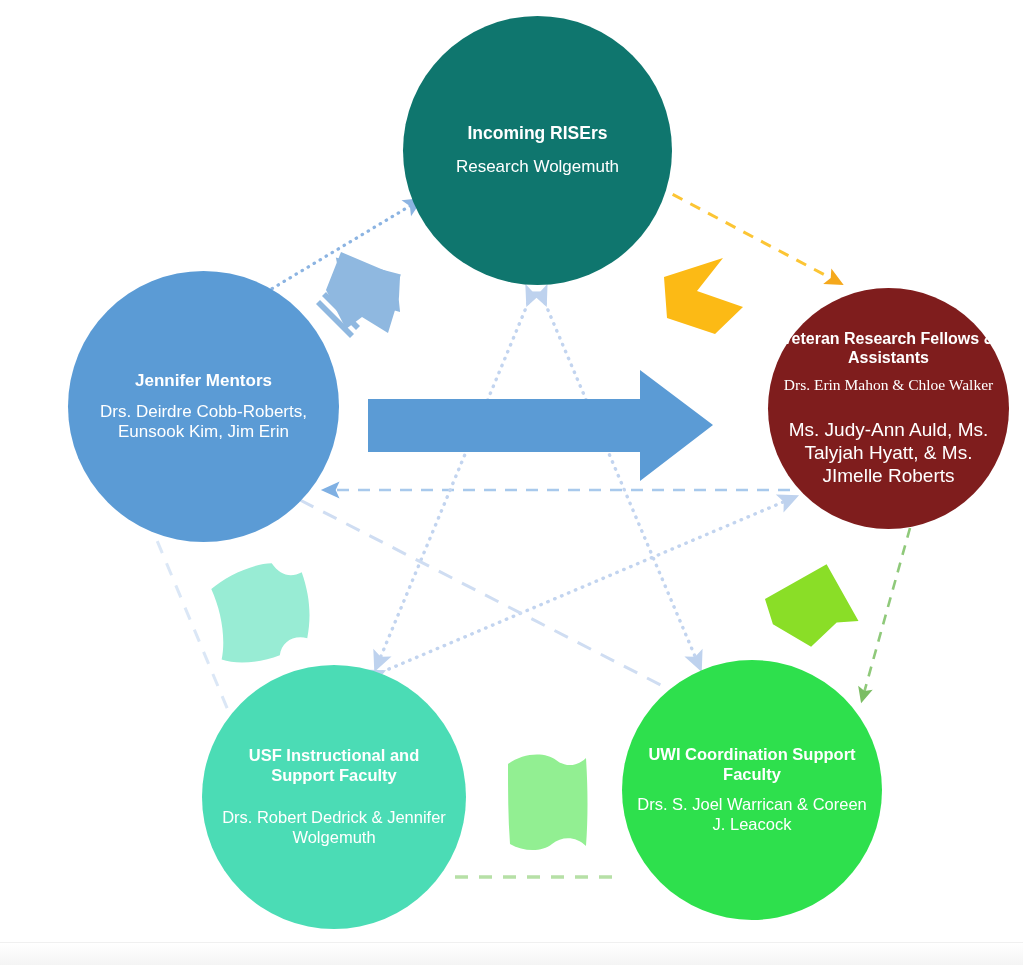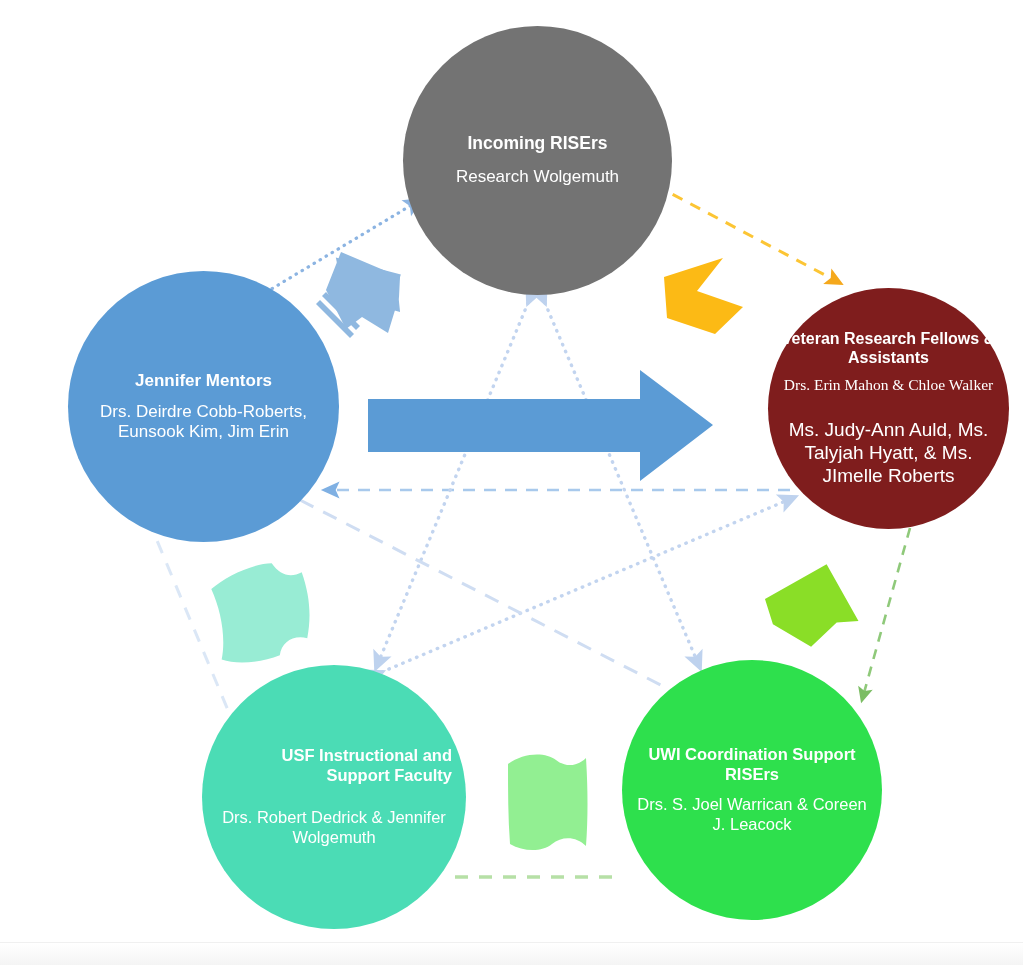--- a/index.html
+++ b/index.html
@@ -66,23 +66,23 @@
   }
   .node .sub {
     font-weight: normal;
     line-height: 1.2;
     margin: 0;
     padding: 0 12px;
   }
 
   
   #node-incoming-risers {
-    left: 403px; top: 26px;
+    left: 403px; top: 16px;
     width: 269px; height: 269px;
-    background: #737373;
+    background: #0f766e;
   }
   #node-incoming-risers .title { font-size: 17.5px; margin-bottom: 13px; }
   #node-incoming-risers .sub { font-size: 17px; }
 
   #node-research-mentors {
     left: 68px; top: 271px;
     width: 271px; height: 271px;
     background: #5b9bd5;
   }
   #node-research-mentors .title { font-size: 17px; margin-bottom: 11px; }
@@ -95,21 +95,21 @@
   }
   #node-veteran-fellows .title { font-size: 16px; margin-bottom: 9px; padding: 0 6px;}
   #node-veteran-fellows .sub { font-size: 15.5px; margin-bottom: 24px; padding: 0 6px; font-family: Liberation Serif, serif;}
   #node-veteran-fellows .sub2 { font-size: 19px; padding: 0 4px; line-height: 1.2;}
 
   #node-usf-faculty {
     left: 202px; top: 665px;
     width: 264px; height: 264px;
     background: #4bdcb5;
   }
-  #node-usf-faculty .title { font-size: 16.5px; margin-bottom: 23px; text-align: right; }
+  #node-usf-faculty .title { font-size: 16.5px; margin-bottom: 23px; }
   #node-usf-faculty .sub { font-size: 16.5px; }
 
   #node-uwi-faculty {
     left: 622px; top: 660px;
     width: 260px; height: 260px;
     background: #2ee04d;
   }
   #node-uwi-faculty .title { font-size: 16.5px; margin-bottom: 11px; }
   #node-uwi-faculty .sub { font-size: 16.5px; }
 </style>
@@ -210,18 +210,18 @@
     <div class="sub">Drs. Erin Mahon &amp; Chloe Walker</div>
     <div class="sub2">Ms. Judy-Ann Auld, Ms. Talyjah Hyatt, &amp; Ms. JImelle Roberts</div>
   </div>
 
   <div class="node" id="node-usf-faculty">
     <div class="title">USF Instructional and Support Faculty</div>
     <div class="sub">Drs. Robert Dedrick &amp; Jennifer Wolgemuth</div>
   </div>
 
   <div class="node" id="node-uwi-faculty">
-    <div class="title">UWI Coordination Support RISErs</div>
+    <div class="title">UWI Coordination Support Faculty</div>
     <div class="sub">Drs. S. Joel Warrican &amp; Coreen J. Leacock</div>
   </div>
 
   <div id="bottom-band"></div>
 </div>
 
 </body></html>

